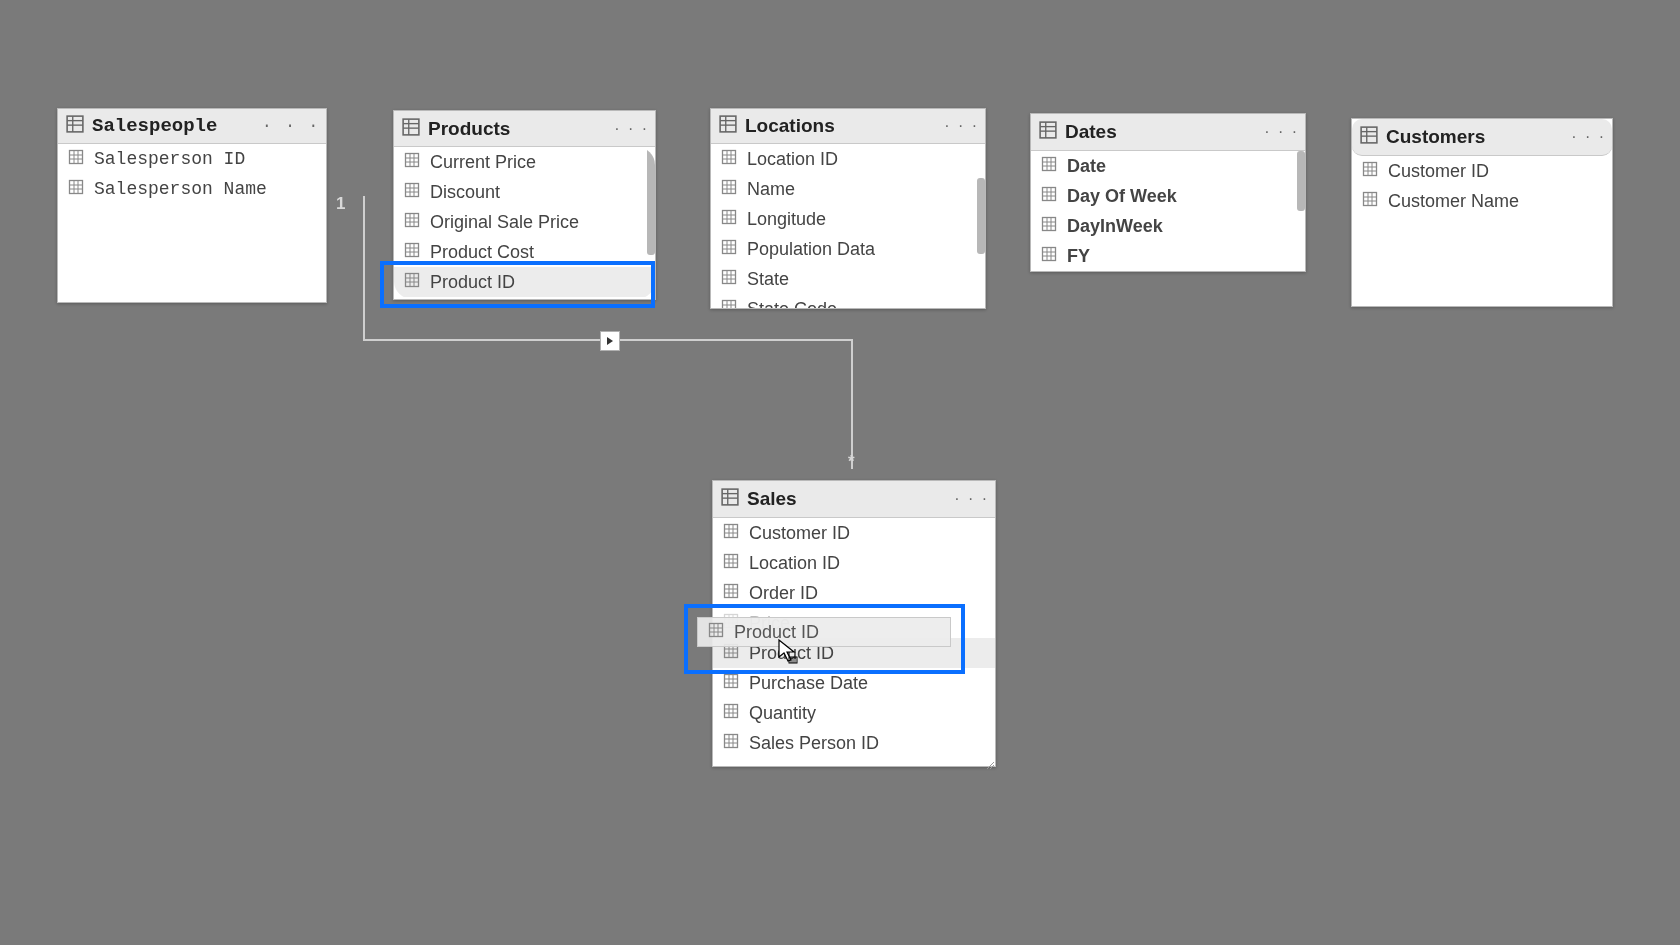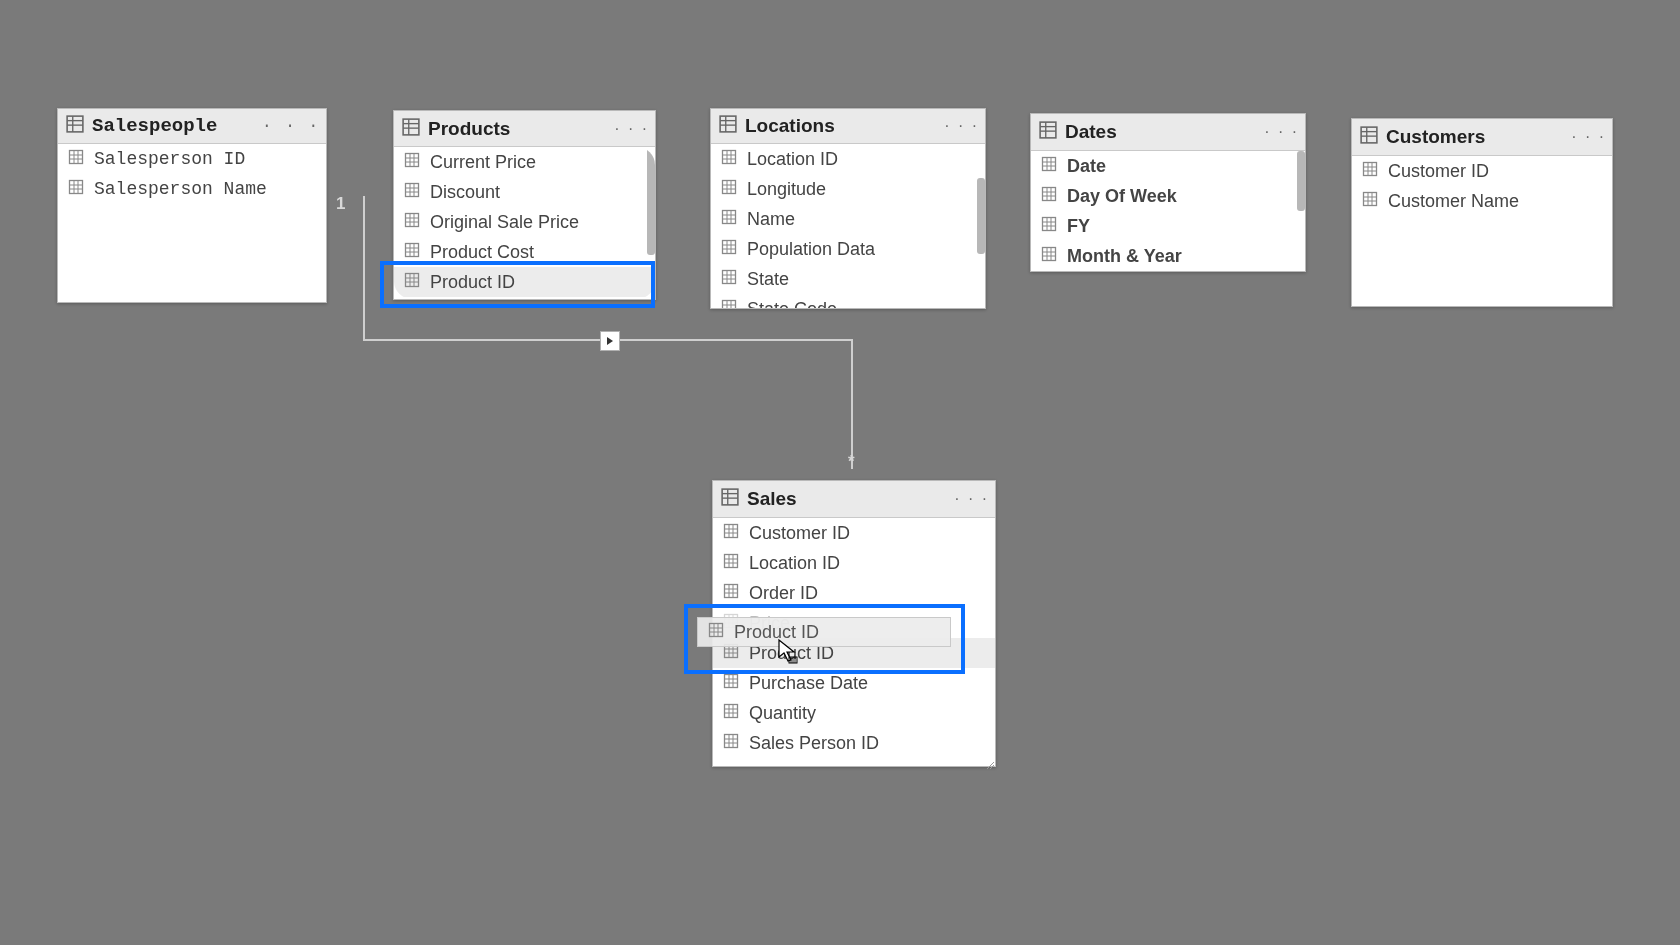--- a/index.html
+++ b/index.html
@@ -168,31 +168,31 @@
           <span class="txt">Location ID</span>
         </div>
       <div class="row">
           <span class="ico"><svg class="ico-sm" viewBox="0 0 16 16">
               <rect x="1.5" y="1.5" width="13" height="13" fill="none" stroke="#888" stroke-width="1.3"></rect>
               <line x1="1.5" y1="6" x2="14.5" y2="6" stroke="#888"></line>
               <line x1="1.5" y1="10" x2="14.5" y2="10" stroke="#888"></line>
               <line x1="6" y1="1.5" x2="6" y2="14.5" stroke="#888"></line>
               <line x1="10" y1="1.5" x2="10" y2="14.5" stroke="#888"></line>
             </svg></span>
+          <span class="txt">Name</span>
+        </div>
+      <div class="row">
+          <span class="ico"><svg class="ico-sm" viewBox="0 0 16 16">
+              <rect x="1.5" y="1.5" width="13" height="13" fill="none" stroke="#888" stroke-width="1.3"></rect>
+              <line x1="1.5" y1="6" x2="14.5" y2="6" stroke="#888"></line>
+              <line x1="1.5" y1="10" x2="14.5" y2="10" stroke="#888"></line>
+              <line x1="6" y1="1.5" x2="6" y2="14.5" stroke="#888"></line>
+              <line x1="10" y1="1.5" x2="10" y2="14.5" stroke="#888"></line>
+            </svg></span>
           <span class="txt">Longitude</span>
-        </div>
-      <div class="row">
-          <span class="ico"><svg class="ico-sm" viewBox="0 0 16 16">
-              <rect x="1.5" y="1.5" width="13" height="13" fill="none" stroke="#888" stroke-width="1.3"></rect>
-              <line x1="1.5" y1="6" x2="14.5" y2="6" stroke="#888"></line>
-              <line x1="1.5" y1="10" x2="14.5" y2="10" stroke="#888"></line>
-              <line x1="6" y1="1.5" x2="6" y2="14.5" stroke="#888"></line>
-              <line x1="10" y1="1.5" x2="10" y2="14.5" stroke="#888"></line>
-            </svg></span>
-          <span class="txt">Name</span>
         </div>
       <div class="row">
           <span class="ico"><svg class="ico-sm" viewBox="0 0 16 16">
               <rect x="1.5" y="1.5" width="13" height="13" fill="none" stroke="#888" stroke-width="1.3"></rect>
               <line x1="1.5" y1="6" x2="14.5" y2="6" stroke="#888"></line>
               <line x1="1.5" y1="10" x2="14.5" y2="10" stroke="#888"></line>
               <line x1="6" y1="1.5" x2="6" y2="14.5" stroke="#888"></line>
               <line x1="10" y1="1.5" x2="10" y2="14.5" stroke="#888"></line>
             </svg></span>
           <span class="txt">Population Data</span>
@@ -254,38 +254,48 @@
           <span class="txt">Day Of Week</span>
         </div>
       <div class="row">
           <span class="ico"><svg class="ico-sm" viewBox="0 0 16 16">
               <rect x="1.5" y="1.5" width="13" height="13" fill="none" stroke="#888" stroke-width="1.3"></rect>
               <line x1="1.5" y1="6" x2="14.5" y2="6" stroke="#888"></line>
               <line x1="1.5" y1="10" x2="14.5" y2="10" stroke="#888"></line>
               <line x1="6" y1="1.5" x2="6" y2="14.5" stroke="#888"></line>
               <line x1="10" y1="1.5" x2="10" y2="14.5" stroke="#888"></line>
             </svg></span>
+          <span class="txt">DayInWeek</span>
+        </div>
+      <div class="row">
+          <span class="ico"><svg class="ico-sm" viewBox="0 0 16 16">
+              <rect x="1.5" y="1.5" width="13" height="13" fill="none" stroke="#888" stroke-width="1.3"></rect>
+              <line x1="1.5" y1="6" x2="14.5" y2="6" stroke="#888"></line>
+              <line x1="1.5" y1="10" x2="14.5" y2="10" stroke="#888"></line>
+              <line x1="6" y1="1.5" x2="6" y2="14.5" stroke="#888"></line>
+              <line x1="10" y1="1.5" x2="10" y2="14.5" stroke="#888"></line>
+            </svg></span>
           <span class="txt">FY</span>
         </div>
       <div class="row">
           <span class="ico"><svg class="ico-sm" viewBox="0 0 16 16">
               <rect x="1.5" y="1.5" width="13" height="13" fill="none" stroke="#888" stroke-width="1.3"></rect>
               <line x1="1.5" y1="6" x2="14.5" y2="6" stroke="#888"></line>
               <line x1="1.5" y1="10" x2="14.5" y2="10" stroke="#888"></line>
               <line x1="6" y1="1.5" x2="6" y2="14.5" stroke="#888"></line>
               <line x1="10" y1="1.5" x2="10" y2="14.5" stroke="#888"></line>
             </svg></span>
           <span class="txt">Month &amp; Year</span>
         </div>
       <div class="scroll-thumb" style="top:0;height:60px;"></div>
     </div>
   </div>
 
   <div class="table" style="left:1351px;top:118px;width:260px;">
-    <div class="thead" style="height:36px;">
+    <div class="thead" style="height:36px;border-radius:10px;">
       <span class="ico"><svg class="ico-lg" viewBox="0 0 16 16">
             <rect x="1" y="1" width="14" height="14" fill="none" stroke="#666" stroke-width="1.4"></rect>
             <line x1="1" y1="5" x2="15" y2="5" stroke="#666" stroke-width="1.2"></line>
             <line x1="1" y1="9" x2="15" y2="9" stroke="#666" stroke-width="1.2"></line>
             <line x1="6" y1="1" x2="6" y2="15" stroke="#666" stroke-width="1.2"></line>
           </svg></span>
       <span class="title">Customers</span>
       <span class="ellipsis">· · ·</span>
     </div>
     <div class="body" style="height:150px;">

